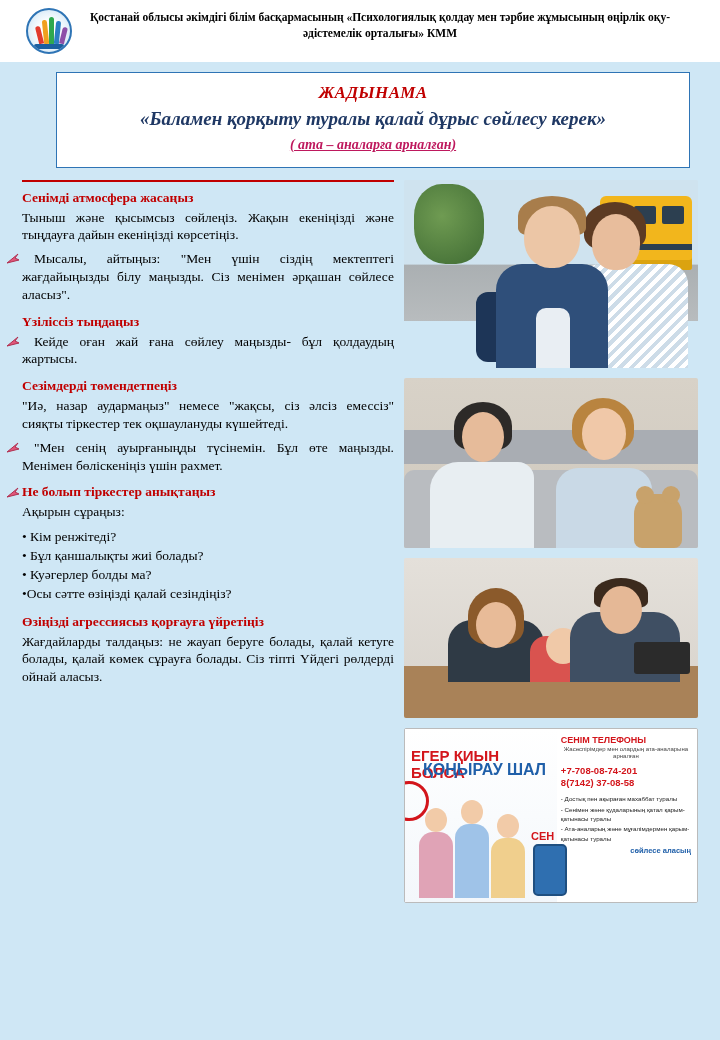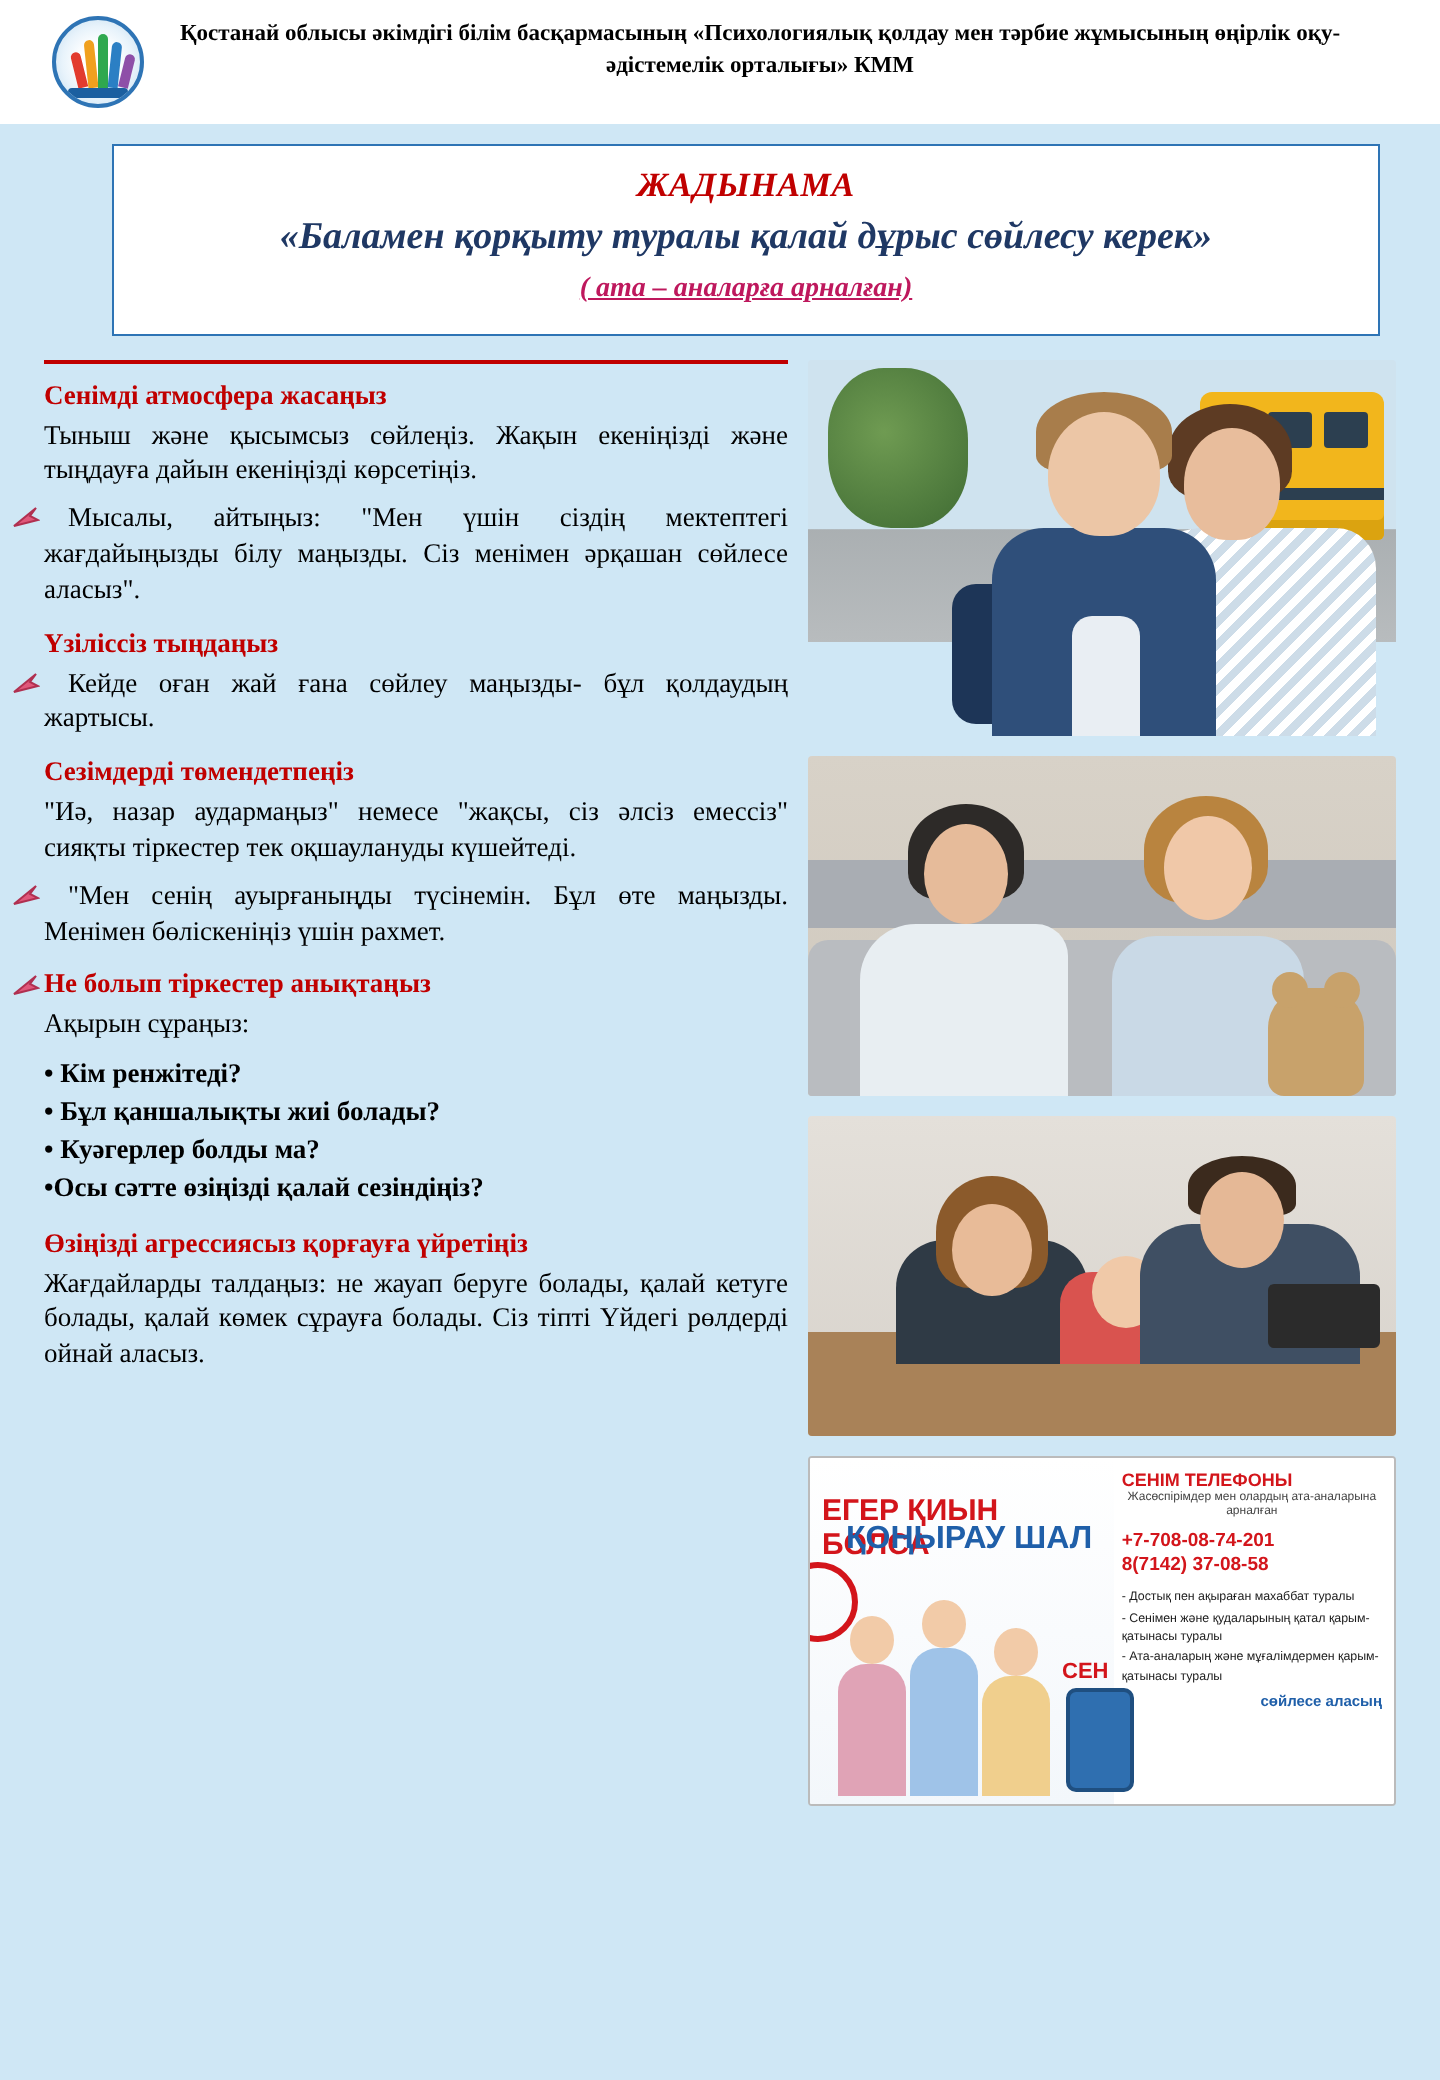--- a/index.html
+++ b/index.html
@@ -115,21 +115,21 @@
   }
   .para {
     font-size: 13.5px;
     line-height: 1.32;
     text-align: justify;
     color: #000;
     margin: 0 0 6px 0;
   }
   .para.first-indent { text-indent: 12px; }
   .sect { margin-bottom: 10px; position: relative; }
-  .bullets { margin: 0; padding: 0; list-style: none; font-weight: bold; }
+  .bullets { margin: 0; padding: 0; list-style: none; }
   .bullets li {
     font-size: 13.5px;
     line-height: 1.42;
     color: #000;
   }
 
   
   .marker {
     position: absolute;
     left: -16px;

